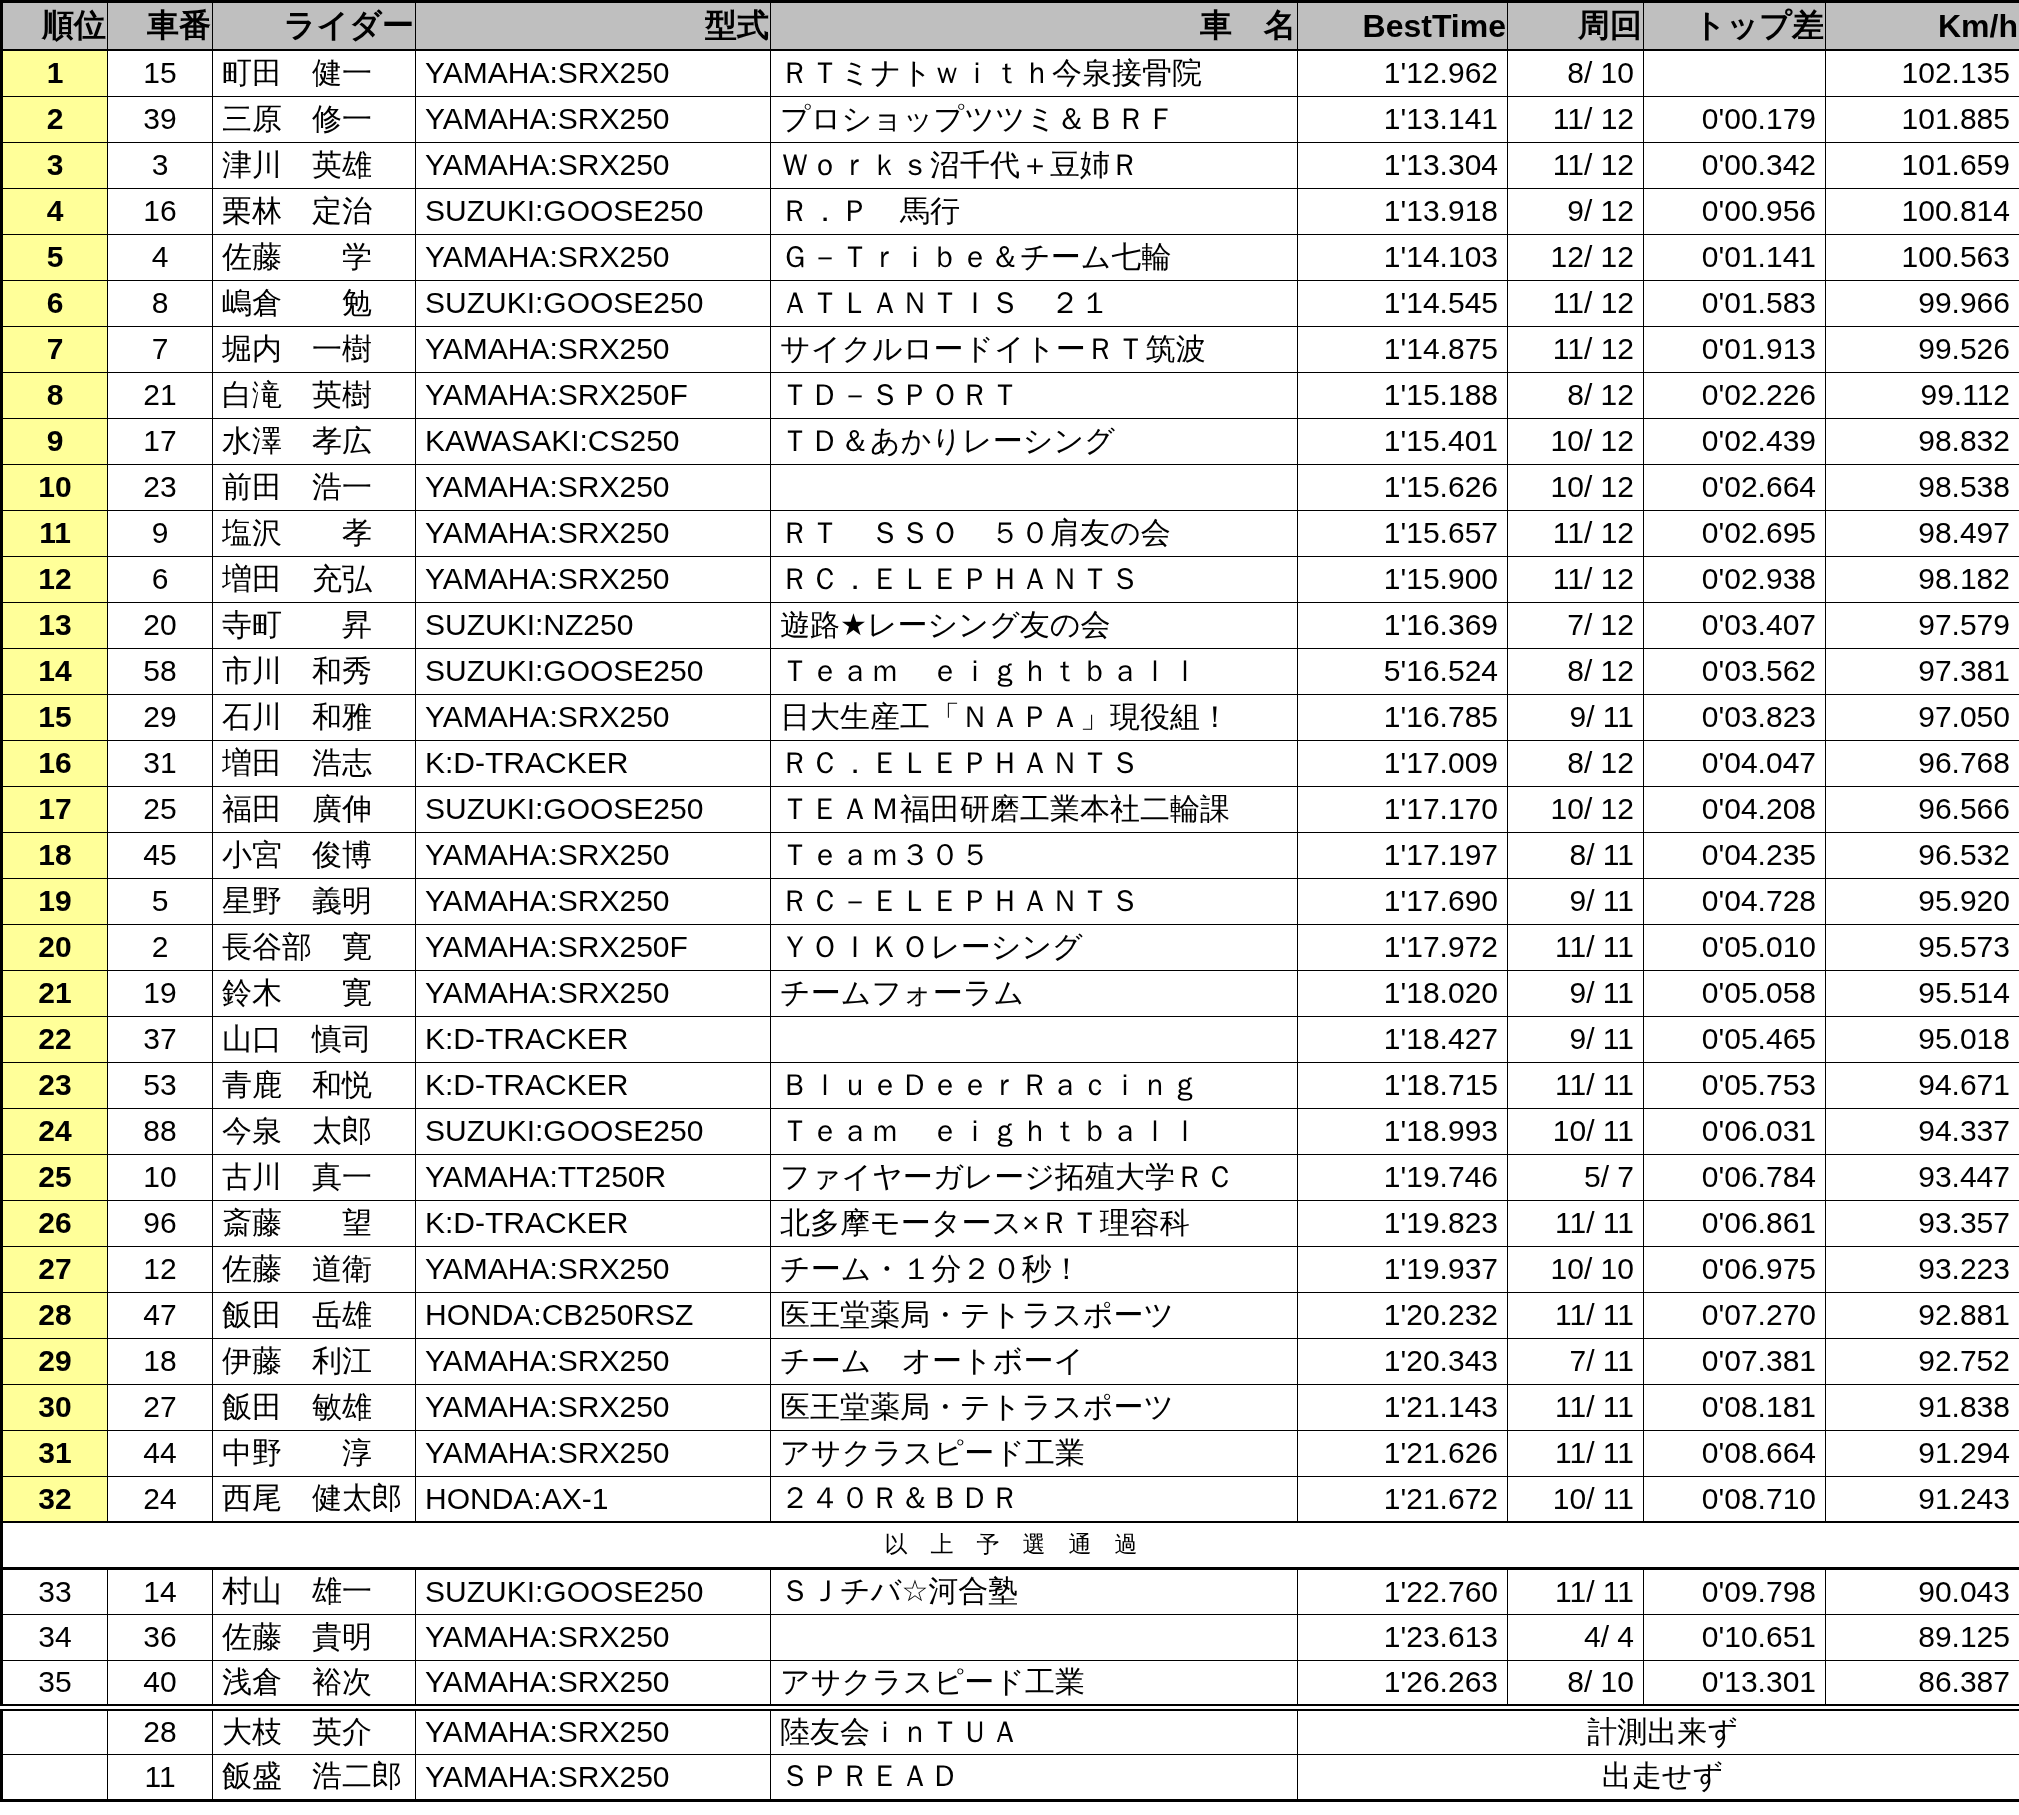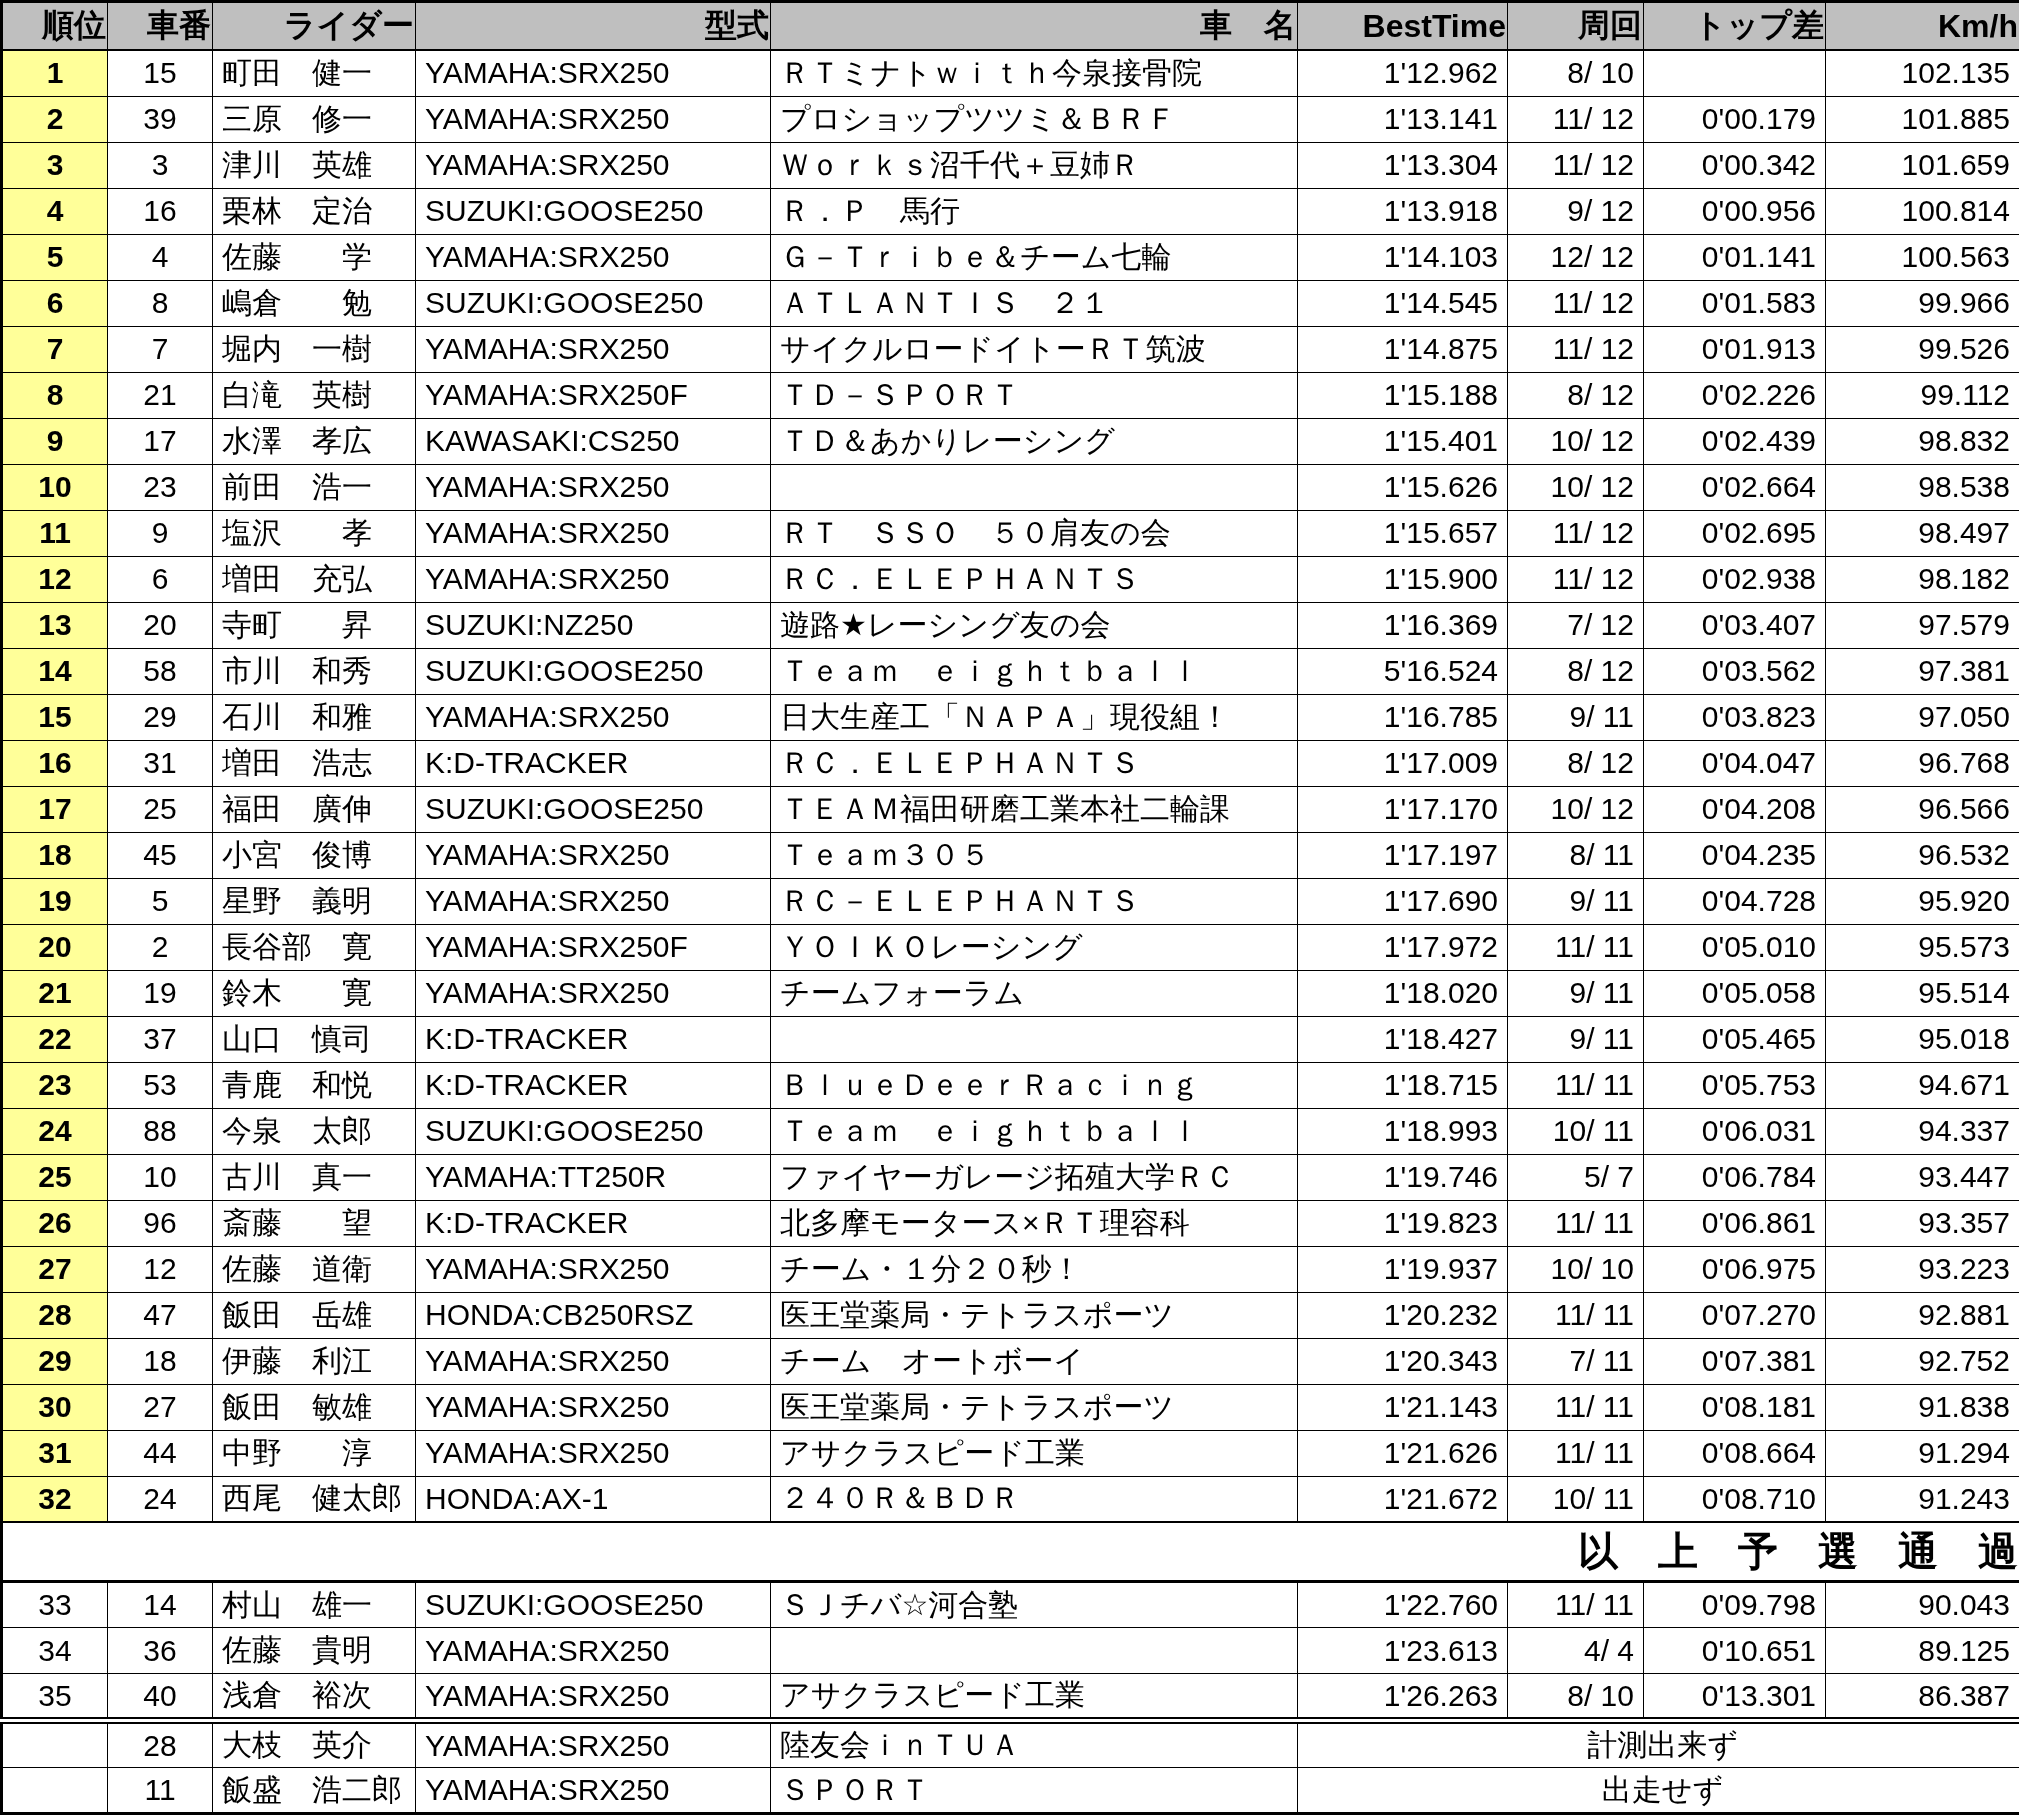--- a/index.html
+++ b/index.html
@@ -6,21 +6,21 @@
   body{width:2019px;height:1816px;font-family:"Liberation Sans","DejaVu Sans",sans-serif;}
   table{border-collapse:collapse;table-layout:fixed;width:2019px;border:3.6px solid #000;}
   th,td{border:1.8px solid #000;overflow:hidden;white-space:nowrap;box-sizing:border-box;}
   th{background:#bfbfbf;font-weight:bold;font-size:32px;height:47px;text-align:right;border-bottom:2.7px solid #000;}
   td{height:46px;font-size:30px;background:#ffffff;}
   td.rank{background:#ffff99;font-weight:bold;text-align:center;}
   td.rank.nq{background:#ffffff;font-weight:normal;}
   td.center{text-align:center;}
   td.left{text-align:left;padding-left:9px;}
   td.right{text-align:right;padding-right:9px;}
-  tr.sep td{border-top:2.7px solid #000;border-bottom:3.6px solid #000;text-align:right;font-weight:bold;font-size:40px;}
+  tr.sep td{border-top:2.7px solid #000;border-bottom:3.6px solid #000;text-align:center;font-weight:normal;font-size:23px;}
   tr.dns-first td{border-top:7.3px double #000;}
   td.note{ text-align:center;padding-left:9px;}
 </style>
 </head>
 <body>
 
 <table>
   <colgroup>
       <col style="width: 106px;">
       <col style="width: 105px;">
@@ -440,18 +440,18 @@
         <td class="left">大枝　英介</td>
         <td class="left">YAMAHA:SRX250</td>
         <td class="left">陸友会ｉｎＴＵＡ</td>
         <td class="note" colspan="4">計測出来ず</td>
       </tr>
       <tr>
         <td class="rank nq"></td>
         <td class="center">11</td>
         <td class="left">飯盛　浩二郎</td>
         <td class="left">YAMAHA:SRX250</td>
-        <td class="left">ＳＰＯＲＴ</td>
+        <td class="left">ＳＰＲＥＡＤ</td>
         <td class="note" colspan="4">出走せず</td>
       </tr>
     </tbody>
 </table>
 
 
 </body></html>

